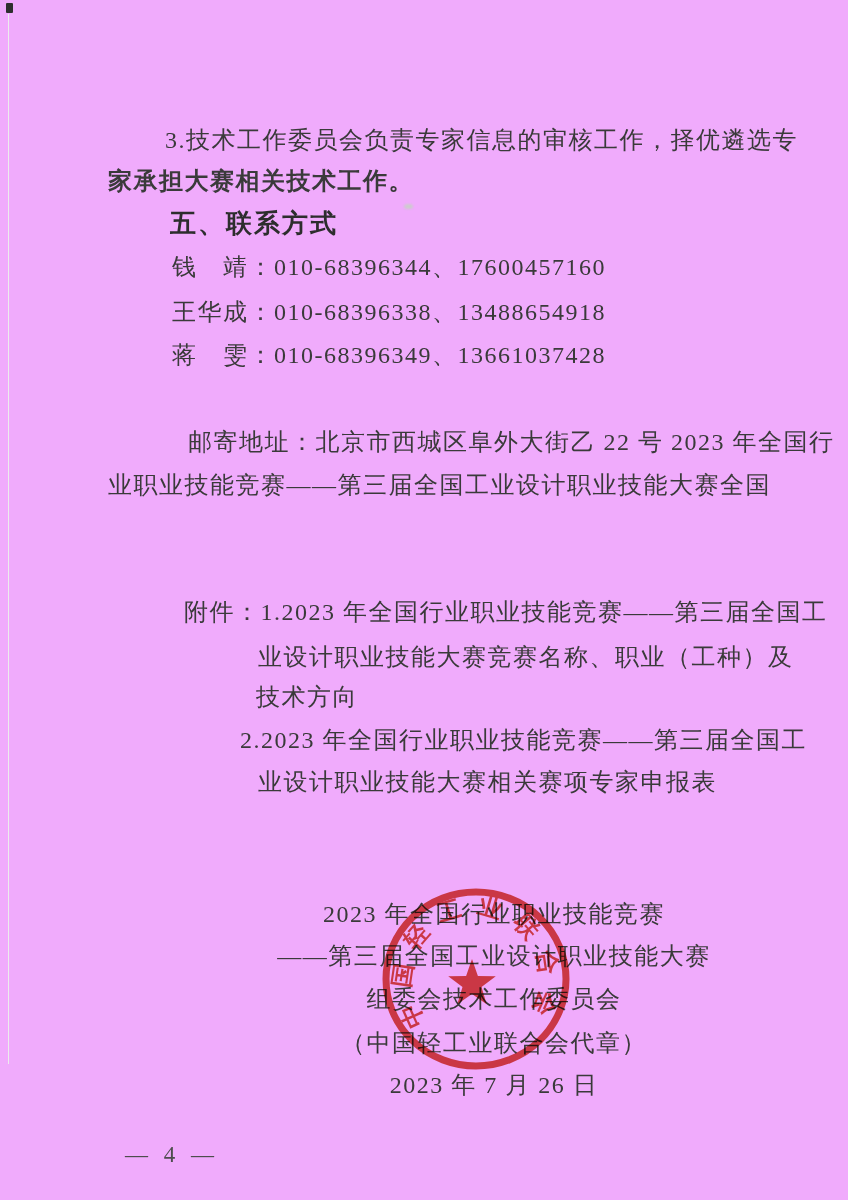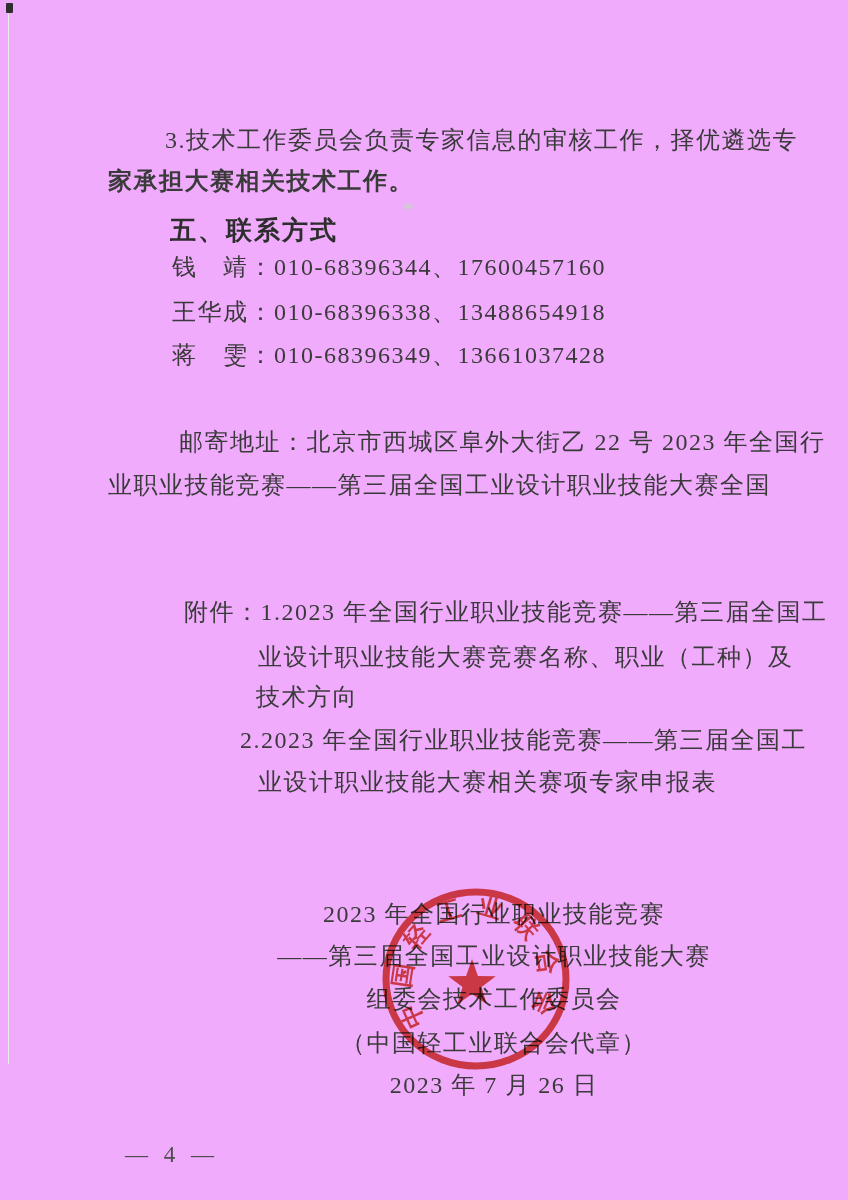--- a/index.html
+++ b/index.html
@@ -81,27 +81,27 @@
 
 <div class="page">
 
   <div class="scan-mark"></div>
   <div class="scan-line"></div>
   <div class="scan-speck"></div>
 
   <div class="line" style="left:165px; top:126px;">3.技术工作委员会负责专家信息的审核工作，择优遴选专</div>
   <div class="line" style="left:108px; top:167px;font-weight:bold;">家承担大赛相关技术工作。</div>
 
-  <div class="line heading" style="left:170px; top:208px;margin-top:7px;">五、联系方式</div>
+  <div class="line heading" style="left:170px; top:208px;">五、联系方式</div>
 
   <div class="line" style="left:172px; top:253px;">钱　靖：010-68396344、17600457160</div>
   <div class="line" style="left:172px; top:298px;">王华成：010-68396338、13488654918</div>
   <div class="line" style="left:172px; top:341px;">蒋　雯：010-68396349、13661037428</div>
 
-  <div class="line" style="left:179px; top:428px;">邮寄地址：北京市西城区阜外大街乙 22 号 2023 年全国行</div>
+  <div class="line" style="left:188px; top:428px;">邮寄地址：北京市西城区阜外大街乙 22 号 2023 年全国行</div>
   <div class="line" style="left:108px; top:471px;">业职业技能竞赛——第三届全国工业设计职业技能大赛全国</div>
 
   <div class="line" style="left:172px; top:598px;margin-left:12px;">附件：1.2023 年全国行业职业技能竞赛——第三届全国工</div>
   <div class="line" style="left:258px; top:643px;">业设计职业技能大赛竞赛名称、职业（工种）及</div>
   <div class="line" style="left:256px; top:683px;">技术方向</div>
   <div class="line" style="left:240px; top:726px;">2.2023 年全国行业职业技能竞赛——第三届全国工</div>
   <div class="line" style="left:258px; top:768px;">业设计职业技能大赛相关赛项专家申报表</div>
 
   <div class="line centered" style="top:900px;">2023 年全国行业职业技能竞赛</div>
   <div class="line centered" style="top:942px;">——第三届全国工业设计职业技能大赛</div>

